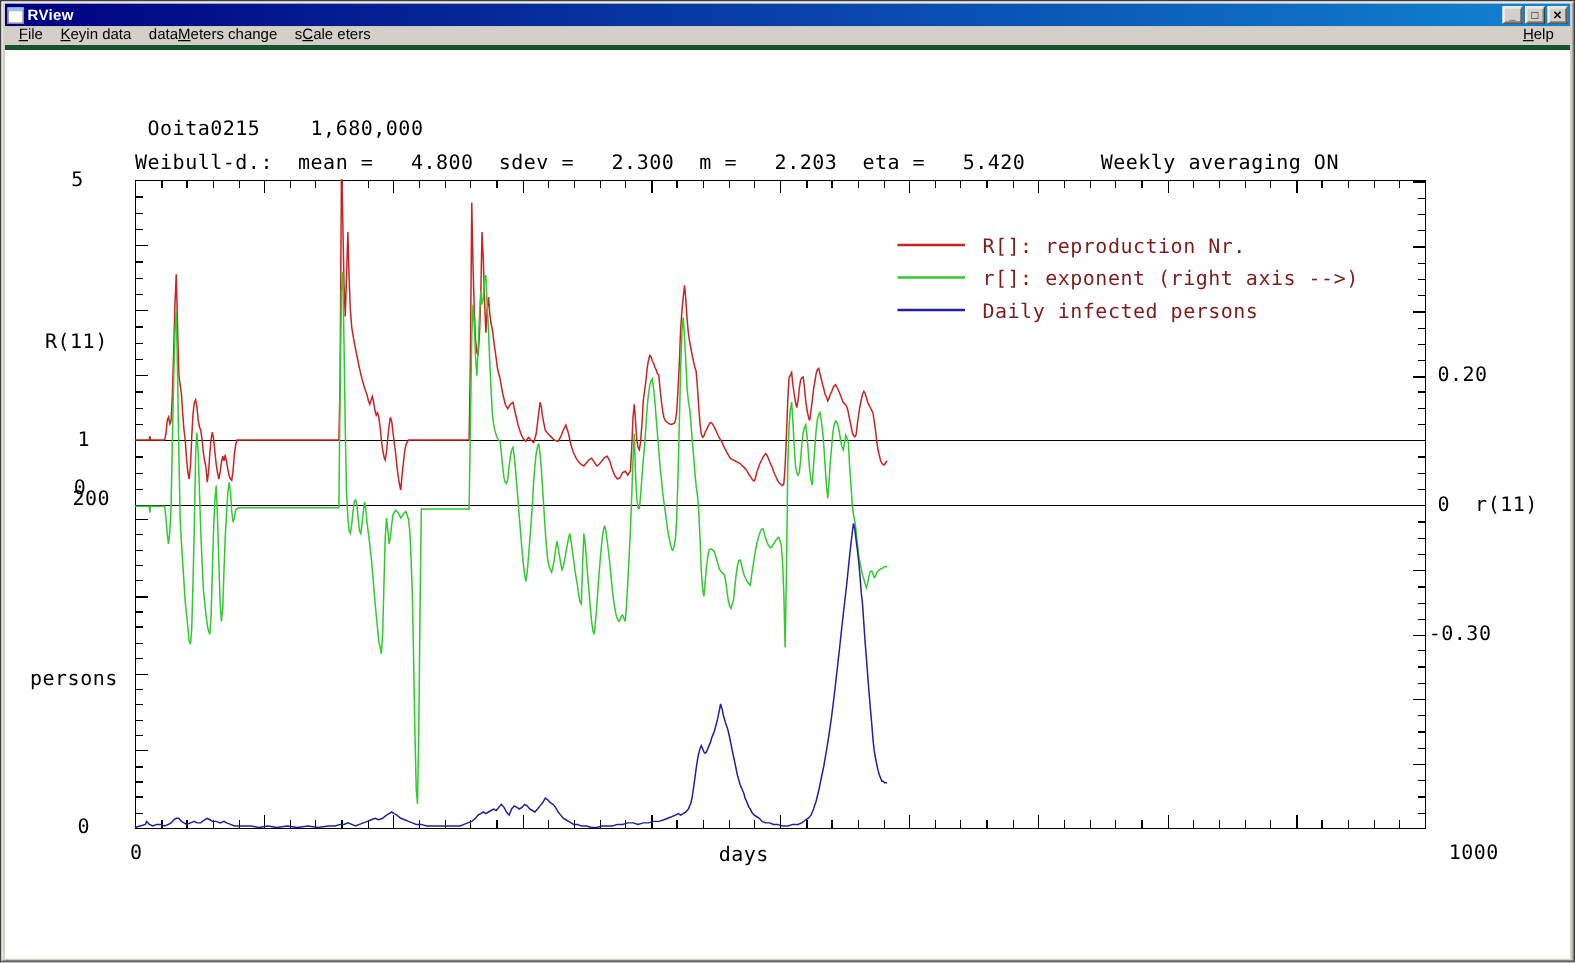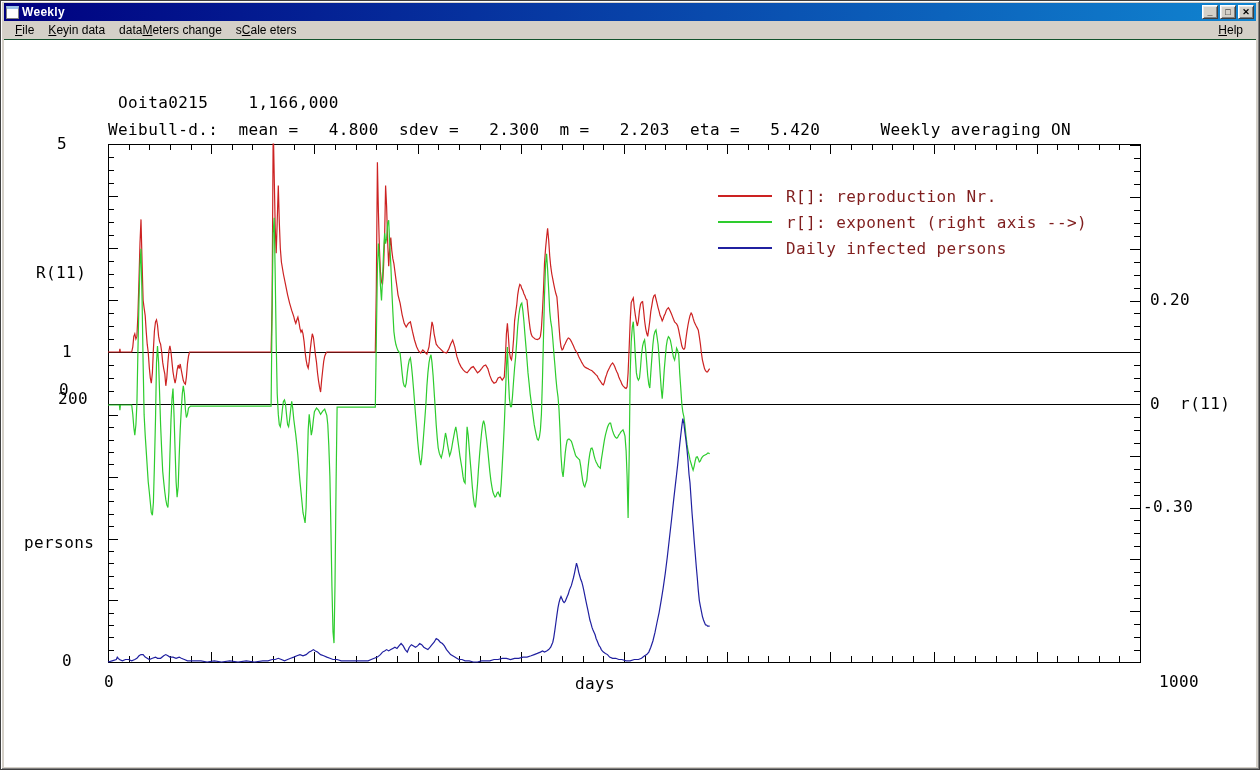--- a/index.html
+++ b/index.html
@@ -9,42 +9,42 @@
   .titlebar{position:absolute;left:4px;top:3px;right:4px;height:18px;
     background:linear-gradient(90deg,#000080,#1084d0);display:flex;align-items:center;}
   .title-icon{width:13px;height:13px;margin:0 3px 0 2px;background:#ffffff;border:1px solid #808080;
     box-sizing:border-box;border-top:3px solid #9cc2e8;}
   .title-text{color:#ffffff;font-size:12px;font-weight:bold;letter-spacing:0.3px;}
   .title-buttons{margin-left:auto;display:flex;gap:2px;padding-right:2px;}
   .winbtn{width:16px;height:14px;background:#d4d0c8;border:1px solid;border-color:#ffffff #404040 #404040 #ffffff;
     box-shadow:inset 1px 1px 0 #e8e8e8, inset -1px -1px 0 #808080;
     font-size:9px;line-height:12px;text-align:center;font-weight:bold;color:#000;padding:0;}
   .menubar{position:absolute;left:4px;top:21px;right:4px;height:19px;background:#d4d0c8;
-    display:flex;align-items:flex-end;padding-left:4px;border-bottom:1px solid #14532d;box-sizing:border-box;}
+    display:flex;align-items:flex-end;padding-left:4px;border-bottom:4px solid #14532d;box-sizing:border-box;}
   .menu-item{font-size:12px;color:#000;padding:2px 7px;white-space:pre;}
   .menu-item .ul{text-decoration:underline;}
   .menu-help{margin-left:auto;margin-right:6px;}
   .client{position:absolute;left:4px;top:40px;right:4px;bottom:3px;background:#ffffff;}
   .chart-layer{position:absolute;left:0;top:0;width:1260px;height:770px;pointer-events:none;}
   .cl{position:absolute;font-family:"DejaVu Sans Mono",monospace;font-size:16px;line-height:20px;
       color:#000;letter-spacing:0.4px;white-space:pre;}
   .legend{position:absolute;left:718px;top:183px;}
   .legend-row{display:flex;align-items:center;height:26px;}
   .legend-swatch{width:54px;height:2px;margin-right:14px;}
   .legend-label{font-family:"DejaVu Sans Mono",monospace;font-size:16px;letter-spacing:0.4px;color:#7f1d1d;white-space:pre;}
   svg{position:absolute;left:0;top:0;}
 </style>
 </head>
 <body>
 
 <div class="window-frame"></div>
 
 <div class="titlebar">
   <span class="title-icon"></span>
-  <span class="title-text">Weekly</span>
+  <span class="title-text">RView</span>
   <span class="title-buttons">
     <button class="winbtn">_</button>
     <button class="winbtn">□</button>
     <button class="winbtn">✕</button>
   </span>
 </div>
 
 <div class="menubar">
   <span class="menu-item"><span></span><span class="ul">F</span><span>ile</span></span>
   <span class="menu-item"><span></span><span class="ul">K</span><span>eyin data</span></span>
@@ -243,21 +243,21 @@
         <line x1="1134" y1="184.5" x2="1140" y2="184.5" stroke="#000" stroke-width="1"></line>
         <line x1="1134" y1="171.5" x2="1140" y2="171.5" stroke="#000" stroke-width="1"></line>
         <line x1="1134" y1="158.5" x2="1140" y2="158.5" stroke="#000" stroke-width="1"></line>
         <line x1="1130" y1="145.5" x2="1140" y2="145.5" stroke="#000" stroke-width="1"></line>
       </g>
       <polyline points="108.0,352.0 119.4,352.0 119.9,348.9 120.4,352.0 131.7,352.0 132.8,346.8 133.8,336.4 134.8,333.8 135.9,339.0 136.9,336.4 137.9,315.6 139.0,279.2 140.0,242.8 141.0,219.4 142.1,263.6 143.1,300.0 144.1,307.8 145.2,315.6 146.2,331.2 147.2,344.2 148.2,352.0 149.3,367.6 150.3,378.0 151.3,383.2 152.4,372.8 153.4,349.4 154.4,331.2 155.5,321.8 156.5,319.8 157.5,325.0 158.6,336.4 159.6,341.6 160.6,344.2 161.7,352.0 162.7,362.4 163.7,368.6 164.8,373.8 165.8,385.8 166.8,378.0 167.9,362.4 168.9,351.0 169.9,345.8 171.0,352.0 172.0,362.4 173.0,371.8 174.0,378.0 175.1,383.2 176.1,378.0 177.1,370.2 178.2,365.0 179.2,368.6 180.2,364.0 181.3,370.2 182.3,375.4 183.3,380.6 184.4,383.2 185.4,384.2 186.4,377.0 187.5,363.4 188.5,356.2 189.5,352.0 190.6,352.0 271.1,352.0 272.1,305.2 273.1,144.0 273.6,144.0 274.2,175.2 275.2,227.2 276.2,253.2 277.2,222.0 278.3,185.6 279.3,222.0 280.3,248.0 281.4,262.0 283.4,274.0 285.5,284.4 287.6,294.8 289.6,303.1 291.7,310.4 293.8,316.6 294.8,320.8 295.8,323.4 296.9,319.8 297.9,317.2 298.9,321.8 300.0,328.6 301.0,332.2 302.0,330.2 303.0,333.8 304.1,341.6 305.1,352.0 306.1,359.8 307.2,365.5 308.2,368.1 309.2,361.4 310.3,349.4 311.3,340.6 312.3,333.8 313.4,337.4 314.4,345.8 315.4,354.6 316.5,362.4 317.5,372.8 318.5,380.6 319.6,387.4 320.6,392.0 321.6,380.6 322.7,370.2 323.7,361.4 324.7,356.2 325.8,353.6 326.8,352.0 375.3,352.0 376.3,289.6 377.4,162.2 378.4,211.6 379.4,248.0 380.4,271.4 381.5,281.8 382.5,284.4 383.5,268.8 384.6,237.6 385.6,185.6 386.6,206.4 387.7,242.8 388.7,266.2 389.7,248.0 390.8,237.6 391.8,250.6 392.8,258.4 393.9,263.6 394.9,271.4 395.9,279.2 397.0,287.0 398.0,294.8 400.1,303.1 402.1,314.6 404.2,323.4 406.2,327.0 408.3,323.4 410.4,321.8 412.4,331.2 414.5,340.0 416.6,346.8 418.6,351.0 420.7,353.0 422.8,349.9 424.8,352.0 426.9,354.1 429.0,346.8 431.0,330.2 432.0,321.8 433.1,326.0 434.1,333.8 436.2,344.2 438.2,346.8 440.3,348.9 443.4,352.0 446.5,353.0 448.6,349.4 450.6,344.2 452.7,340.0 454.8,346.8 456.8,356.2 458.9,362.4 460.9,366.6 463.0,369.7 465.1,371.8 467.1,372.8 469.2,370.2 471.3,367.6 473.3,366.6 475.4,369.7 477.5,372.8 479.5,371.2 481.6,368.6 483.6,366.0 485.7,365.0 487.8,368.6 489.8,375.4 491.9,380.6 494.0,383.2 496.0,382.2 498.1,378.0 500.2,377.0 502.2,380.1 504.3,377.0 505.3,359.8 506.4,333.8 507.4,323.4 508.4,336.4 509.4,352.0 510.5,358.2 511.5,359.8 512.5,353.0 513.6,339.0 514.6,320.8 515.6,313.0 516.7,305.2 517.7,294.8 518.7,288.6 519.8,284.4 520.8,285.4 521.8,288.6 522.9,290.6 523.9,293.8 524.9,295.8 526.0,299.0 527.0,300.0 528.0,310.4 529.1,320.8 530.1,328.6 531.1,333.8 532.2,336.4 533.2,337.4 535.2,339.0 537.3,339.5 539.4,338.5 540.4,336.4 541.4,328.6 542.5,310.4 543.5,289.6 544.5,263.6 545.6,248.0 546.6,237.6 547.6,228.2 548.7,240.2 549.7,255.8 550.7,266.2 551.8,274.0 552.8,279.2 553.8,284.4 554.9,289.6 555.9,293.8 556.9,296.9 558.0,310.4 559.0,326.0 560.0,339.0 561.0,346.8 562.1,349.9 563.1,348.9 564.1,345.8 565.2,343.7 566.2,341.6 567.2,339.5 568.3,338.0 569.3,338.5 570.3,339.5 571.4,341.6 572.4,343.7 573.4,345.8 574.5,348.4 575.5,350.4 576.5,352.0 577.6,353.6 578.6,356.2 579.6,358.2 580.7,360.3 581.7,362.4 582.7,364.0 583.8,366.0 584.8,367.1 585.8,367.6 586.8,368.1 587.9,368.6 588.9,369.2 589.9,369.7 591.0,370.2 592.0,370.7 593.0,371.8 594.1,372.8 595.1,373.8 596.1,374.9 597.2,375.9 598.2,378.0 599.2,379.6 600.3,381.1 601.3,382.7 602.3,384.2 603.4,384.8 604.4,382.2 605.4,378.0 606.5,374.9 607.5,371.8 608.5,369.7 609.6,367.6 610.6,365.5 611.6,364.0 612.6,362.9 613.7,364.5 614.7,366.6 615.7,369.2 616.8,371.8 617.8,373.8 618.8,377.0 619.9,379.6 620.9,381.6 621.9,384.2 623.0,385.8 624.0,386.8 625.0,387.9 626.1,388.4 627.1,386.8 628.1,372.8 629.2,346.8 630.2,320.8 631.2,302.6 632.3,300.0 633.3,297.9 634.3,307.8 635.4,315.6 636.4,321.8 637.4,326.0 638.4,320.8 639.5,310.4 640.5,304.2 641.5,302.1 642.6,301.6 643.6,310.4 644.6,320.8 645.7,328.6 646.7,333.3 647.7,336.4 648.8,328.6 649.8,320.8 650.8,311.4 651.9,305.2 652.9,299.0 653.9,295.8 655.0,294.8 656.0,299.0 657.0,303.1 658.1,307.8 659.1,311.4 660.1,315.6 661.2,317.7 662.2,320.8 663.2,318.7 664.2,315.6 665.3,313.5 666.3,310.4 667.3,308.8 668.4,307.8 669.4,309.4 670.4,311.4 671.5,314.0 672.5,316.6 673.5,319.2 674.6,321.8 675.6,322.9 676.6,323.9 677.7,326.0 678.7,330.2 679.7,335.4 680.8,340.6 681.8,345.8 682.8,348.4 683.9,349.4 684.9,347.8 685.9,339.0 687.0,331.2 688.0,325.0 689.0,319.8 690.0,315.6 691.1,313.0 692.1,314.6 693.1,318.2 694.2,321.8 695.2,323.9 696.2,326.0 697.3,328.1 698.3,330.2 699.3,336.4 700.4,344.2 701.4,353.0 702.4,359.8 703.5,364.5 704.5,368.6 705.5,370.7 706.6,371.8 707.6,371.8 708.6,370.2 709.7,368.6" fill="none" stroke="#cc2222" stroke-width="1.2"></polyline>
       <polyline points="108.0,405.0 119.4,405.0 119.9,410.2 120.4,405.0 131.7,405.0 132.8,414.4 133.8,427.3 134.8,435.1 135.9,424.7 136.9,404.0 137.9,352.3 139.0,300.5 140.0,264.3 141.0,248.8 142.1,300.5 143.1,362.6 144.1,414.4 145.2,435.1 146.2,450.6 147.2,466.1 148.2,481.6 149.3,492.0 150.3,502.3 151.3,512.7 152.4,515.3 153.4,502.3 154.4,466.1 155.5,419.5 156.5,362.6 157.5,346.0 158.6,362.6 159.6,393.6 160.6,424.7 161.7,450.6 162.7,471.3 163.7,481.6 164.8,492.0 165.8,499.7 166.8,504.9 167.9,507.5 168.9,492.0 169.9,455.8 171.0,419.5 172.0,398.8 173.0,388.5 174.0,414.4 175.1,450.6 176.1,481.6 177.1,497.1 178.2,486.8 179.2,455.8 180.2,429.9 181.3,409.2 182.3,393.6 183.3,385.9 184.4,393.6 185.4,409.2 186.4,417.5 187.5,414.4 188.5,408.1 190.6,406.1 271.1,406.1 272.1,310.9 273.1,233.2 274.2,217.7 275.2,274.6 276.2,341.9 277.2,393.6 278.3,414.4 279.3,424.7 280.3,426.8 281.4,419.5 282.4,409.2 283.4,401.4 284.5,399.9 285.5,404.0 286.5,414.4 287.6,424.7 288.6,426.8 289.6,419.5 290.7,409.2 291.7,401.4 292.7,408.1 293.8,419.5 294.8,427.3 295.8,435.1 296.9,445.4 297.9,455.8 298.9,468.7 300.0,481.6 301.0,492.0 302.0,502.3 303.0,512.7 304.1,517.9 305.1,523.0 306.1,507.5 307.2,466.1 308.2,429.9 309.2,414.4 310.3,424.7 311.3,435.1 312.3,429.9 313.4,419.5 314.4,411.8 316.5,408.1 318.5,410.2 320.6,414.4 322.7,411.2 324.7,409.2 326.8,415.4 327.8,424.7 328.8,445.4 329.9,476.4 330.9,528.2 331.9,585.1 333.0,631.7 334.0,643.1 335.0,585.1 336.1,481.6 337.1,407.1 375.3,407.1 376.3,341.9 377.4,269.4 378.4,243.6 379.4,259.1 380.4,285.0 381.5,300.5 382.5,279.8 383.5,253.9 384.6,233.2 385.6,243.6 386.6,238.4 387.7,222.9 388.7,220.3 389.7,243.6 390.8,264.3 391.8,290.1 392.8,310.9 393.9,331.6 394.9,339.3 395.9,344.5 397.0,348.1 398.0,350.7 400.1,353.3 401.1,362.6 402.1,372.9 403.2,382.3 404.2,385.9 405.2,386.9 406.2,383.3 407.3,372.9 408.3,365.2 409.3,360.0 410.4,357.9 411.4,365.2 412.4,375.5 413.5,388.5 414.5,401.4 415.5,414.4 416.6,427.3 417.6,440.2 418.6,450.6 419.7,459.9 420.7,465.1 421.7,458.3 422.8,445.4 423.8,432.5 424.8,419.5 425.9,404.0 426.9,385.9 427.9,372.9 429.0,362.6 430.0,357.4 431.0,354.8 432.0,362.6 433.1,375.5 434.1,391.1 435.1,406.6 436.2,424.7 437.2,437.6 438.2,448.0 439.3,453.2 440.3,455.8 441.3,457.8 442.4,453.2 443.4,448.0 444.4,440.2 445.5,433.0 446.5,437.6 447.5,444.4 448.6,450.6 449.6,455.8 450.6,453.2 451.7,448.0 452.7,441.8 453.7,436.6 454.8,430.9 455.8,426.8 456.8,432.5 457.8,440.2 458.9,448.0 459.9,455.8 460.9,462.0 462.0,468.7 463.0,476.4 464.0,481.6 465.1,483.2 466.1,450.6 467.1,426.8 468.2,435.1 469.2,448.0 470.2,460.9 471.3,473.9 472.3,486.8 473.3,497.1 474.4,504.9 475.4,507.5 476.4,497.1 477.5,484.2 478.5,468.7 479.5,455.8 480.6,442.8 481.6,432.5 482.6,424.7 483.6,420.6 484.7,424.7 485.7,432.5 486.7,440.2 487.8,450.6 488.8,460.9 489.8,471.3 490.9,480.6 491.9,486.8 492.9,492.0 494.0,495.1 495.0,497.1 496.0,496.1 497.1,493.0 498.1,492.0 499.1,494.6 500.2,497.1 501.2,484.2 502.2,466.1 503.3,445.4 504.3,424.7 505.3,398.8 506.4,367.8 507.4,347.1 508.4,378.1 509.4,398.8 510.5,406.6 511.5,406.6 512.5,396.2 513.6,380.7 514.6,367.8 515.6,357.4 516.7,341.9 517.7,326.4 518.7,316.0 519.8,308.3 520.8,304.6 521.8,303.1 522.9,310.9 523.9,321.2 524.9,334.1 526.0,347.1 527.0,360.0 528.0,372.9 529.1,383.3 530.1,393.6 531.1,401.4 532.2,409.2 533.2,416.9 534.2,424.7 535.2,429.9 536.3,435.1 537.3,439.2 538.3,440.2 539.4,437.1 540.4,429.9 541.4,414.4 542.5,378.1 543.5,336.7 544.5,295.3 545.6,264.3 546.6,253.9 547.6,269.4 548.7,290.1 549.7,310.9 550.7,321.2 551.8,327.9 552.8,339.3 553.8,352.3 554.9,365.2 555.9,378.1 556.9,388.5 558.0,396.8 559.0,409.2 560.0,429.9 561.0,455.8 562.1,471.3 563.1,477.0 564.1,466.1 565.2,453.2 566.2,445.4 567.2,440.2 568.3,439.2 569.3,439.2 570.3,440.2 571.4,441.3 572.4,444.4 573.4,448.0 574.5,451.6 575.5,455.2 576.5,456.8 577.6,457.8 578.6,458.9 579.6,459.9 580.7,466.1 581.7,473.9 582.7,480.6 583.8,485.2 584.8,486.8 585.8,483.2 586.8,480.1 587.9,468.7 588.9,459.9 589.9,453.2 591.0,448.5 592.0,448.0 593.0,450.6 594.1,455.8 595.1,459.4 596.1,462.0 597.2,464.0 598.2,466.1 599.2,467.1 600.3,468.2 601.3,459.9 602.3,453.7 603.4,446.4 604.4,440.2 605.4,435.1 606.5,430.9 607.5,427.3 608.5,424.7 609.6,423.1 610.6,423.1 611.6,427.3 612.6,430.9 613.7,434.0 614.7,436.1 615.7,437.6 616.8,438.2 617.8,437.1 618.8,435.1 619.9,433.5 620.9,431.9 621.9,430.9 623.0,429.9 624.0,432.5 625.0,436.1 626.1,450.6 627.1,476.4 628.1,517.9 629.2,455.8 630.2,372.9 631.2,341.9 632.3,327.4 633.3,321.7 634.3,336.7 635.4,357.4 636.4,372.9 637.4,378.1 638.4,380.2 639.5,378.1 640.5,367.8 641.5,354.8 642.6,346.0 643.6,341.9 644.6,339.8 645.7,349.7 646.7,362.6 647.7,375.5 648.8,384.3 649.8,388.0 650.8,372.9 651.9,357.4 652.9,344.5 653.9,335.7 655.0,331.6 656.0,330.0 657.0,336.7 658.1,344.5 659.1,357.4 660.1,372.9 661.2,388.5 662.2,398.8 663.2,385.9 664.2,370.4 665.3,357.4 666.3,346.0 667.3,339.8 668.4,336.7 669.4,337.8 670.4,340.3 671.5,346.0 672.5,352.3 673.5,357.4 674.6,360.0 675.6,354.8 676.6,348.1 677.7,350.7 678.7,354.3 679.7,372.9 680.8,388.5 681.8,404.0 682.8,411.8 683.9,416.9 684.9,424.7 685.9,435.1 687.0,444.4 688.0,450.6 689.0,454.7 690.0,459.9 691.1,463.5 692.1,467.1 693.1,470.2 694.2,466.1 695.2,460.9 696.2,457.3 697.3,456.8 698.3,458.9 699.3,462.0 700.4,460.9 701.4,458.3 702.4,456.8 703.5,455.8 704.5,455.2 705.5,454.7 706.6,454.2 707.6,453.2 708.6,453.2 709.7,453.7" fill="none" stroke="#2ecc2e" stroke-width="1.2"></polyline>
       <polyline points="108.0,662.0 112.1,660.8 116.3,659.5 117.3,657.1 118.3,658.3 119.4,659.5 122.4,660.8 125.5,659.5 128.6,659.5 131.7,660.8 134.8,659.5 136.9,658.3 139.0,655.8 141.0,654.6 143.1,654.6 145.2,657.1 147.2,658.3 149.3,659.5 152.4,658.3 155.5,657.1 157.5,658.3 160.6,658.3 163.7,655.8 165.8,654.6 167.9,655.8 169.9,657.1 173.0,657.1 176.1,658.3 179.2,657.1 181.3,658.3 184.4,659.5 187.5,660.8 190.6,660.8 195.7,660.8 200.9,660.8 207.1,662.0 214.3,660.8 221.5,662.0 229.8,660.8 238.0,662.0 246.3,660.8 254.5,662.0 262.8,660.8 268.0,660.8 272.1,659.5 275.2,659.5 278.3,658.3 281.4,659.5 284.5,660.8 287.6,659.5 290.7,658.3 293.8,657.1 296.9,655.8 300.0,654.6 303.0,655.8 306.1,654.6 309.2,652.1 311.3,650.9 313.4,649.6 315.4,650.9 317.5,652.1 320.6,654.6 323.7,655.8 326.8,657.1 329.9,658.3 333.0,659.5 337.1,659.5 341.2,660.8 345.4,660.8 351.6,660.8 357.7,660.8 363.9,660.8 368.1,660.8 371.2,659.5 374.3,658.3 377.4,657.1 380.4,654.6 382.5,652.1 384.6,650.9 386.6,649.6 388.7,650.9 390.8,649.6 392.8,648.4 394.9,647.2 397.0,648.4 399.0,645.9 401.1,643.5 403.2,645.9 405.2,649.6 407.3,652.1 409.3,647.2 411.4,644.7 413.5,645.9 415.5,647.2 417.6,645.9 419.7,643.5 421.7,644.7 423.8,647.2 425.9,648.4 427.9,649.6 430.0,647.2 432.0,644.7 434.1,642.2 436.2,638.5 438.2,639.8 440.3,642.2 442.4,643.5 444.4,645.9 446.5,649.6 448.6,652.1 450.6,654.6 452.7,655.8 454.8,657.1 456.8,658.3 458.9,659.5 462.0,659.5 465.1,660.8 469.2,660.8 473.3,662.0 477.5,662.0 481.6,660.8 485.7,660.8 489.8,660.8 494.0,659.5 498.1,659.5 502.2,658.3 506.4,658.3 510.5,659.5 514.6,658.3 518.7,658.3 522.9,657.1 527.0,657.1 531.1,655.8 534.2,654.6 537.3,653.4 540.4,652.1 542.5,650.9 544.5,652.1 546.6,650.9 548.7,649.6 550.7,647.2 552.8,642.2 553.8,637.3 554.9,629.9 555.9,622.5 556.9,615.1 558.0,607.7 559.0,602.7 560.0,599.0 561.0,596.5 562.1,599.0 563.1,601.5 564.1,602.7 565.2,601.5 566.2,599.0 567.2,596.5 568.3,594.1 569.3,590.4 570.3,587.9 571.4,585.4 572.4,581.7 573.4,578.0 574.5,573.1 575.5,568.1 576.5,563.2 577.6,566.9 578.6,571.8 579.6,575.5 580.7,579.3 581.7,581.7 582.7,585.4 583.8,590.4 584.8,595.3 585.8,600.3 586.8,605.2 587.9,610.1 588.9,615.1 589.9,620.0 591.0,623.7 592.0,627.4 593.0,629.9 594.1,632.4 595.1,634.8 596.1,638.5 597.2,641.0 598.2,643.5 599.2,645.9 600.3,647.2 601.3,649.6 602.3,650.9 603.4,652.1 605.4,653.4 607.5,654.6 609.6,657.1 612.6,658.3 615.7,658.3 618.8,659.5 621.9,659.5 626.1,660.8 630.2,660.8 634.3,659.5 638.4,659.5 641.5,658.3 644.6,655.8 646.7,654.6 648.8,652.1 650.8,647.2 652.9,641.0 655.0,632.4 657.0,622.5 659.1,612.6 661.2,600.3 663.2,587.9 665.3,573.1 667.3,557.0 669.4,538.5 671.5,520.0 673.5,501.4 675.6,482.9 676.6,474.3 677.7,464.4 678.7,454.5 679.7,444.6 680.8,434.8 681.8,426.1 682.8,418.7 683.9,423.6 684.9,432.3 685.9,439.7 687.0,449.6 688.0,460.7 689.0,474.3 690.0,482.9 691.1,499.0 692.1,513.8 693.1,526.1 694.2,541.0 695.2,553.3 696.2,565.7 697.3,578.0 698.3,590.4 699.3,600.3 700.4,606.4 701.4,611.4 702.4,616.3 703.5,620.0 704.5,622.5 705.5,625.0 706.6,625.0 707.6,626.2 708.6,626.2 709.7,626.2" fill="none" stroke="#2020a0" stroke-width="1.2"></polyline>
     </svg>
 
-  <div class="cl" style="left:108px;top:93px;"> Ooita0215    1,166,000</div>
+  <div class="cl" style="left:108px;top:93px;"> Ooita0215    1,680,000</div>
   <div class="cl" style="left:108px;top:120px;">Weibull-d.:  mean =   4.800  sdev =   2.300  m =   2.203  eta =   5.420      Weekly averaging ON</div>
 
   <div class="cl" style="left:57px;top:134px;">5</div>
   <div class="cl" style="left:36px;top:263px;">R(11)</div>
   <div class="cl" style="left:62px;top:342px;">1</div>
   <div class="cl" style="left:59px;top:380px;">0</div>
   <div class="cl" style="left:58px;top:389px;">200</div>
   <div class="cl" style="left:24px;top:533px;">persons</div>
   <div class="cl" style="left:62px;top:651px;">0</div>
 

